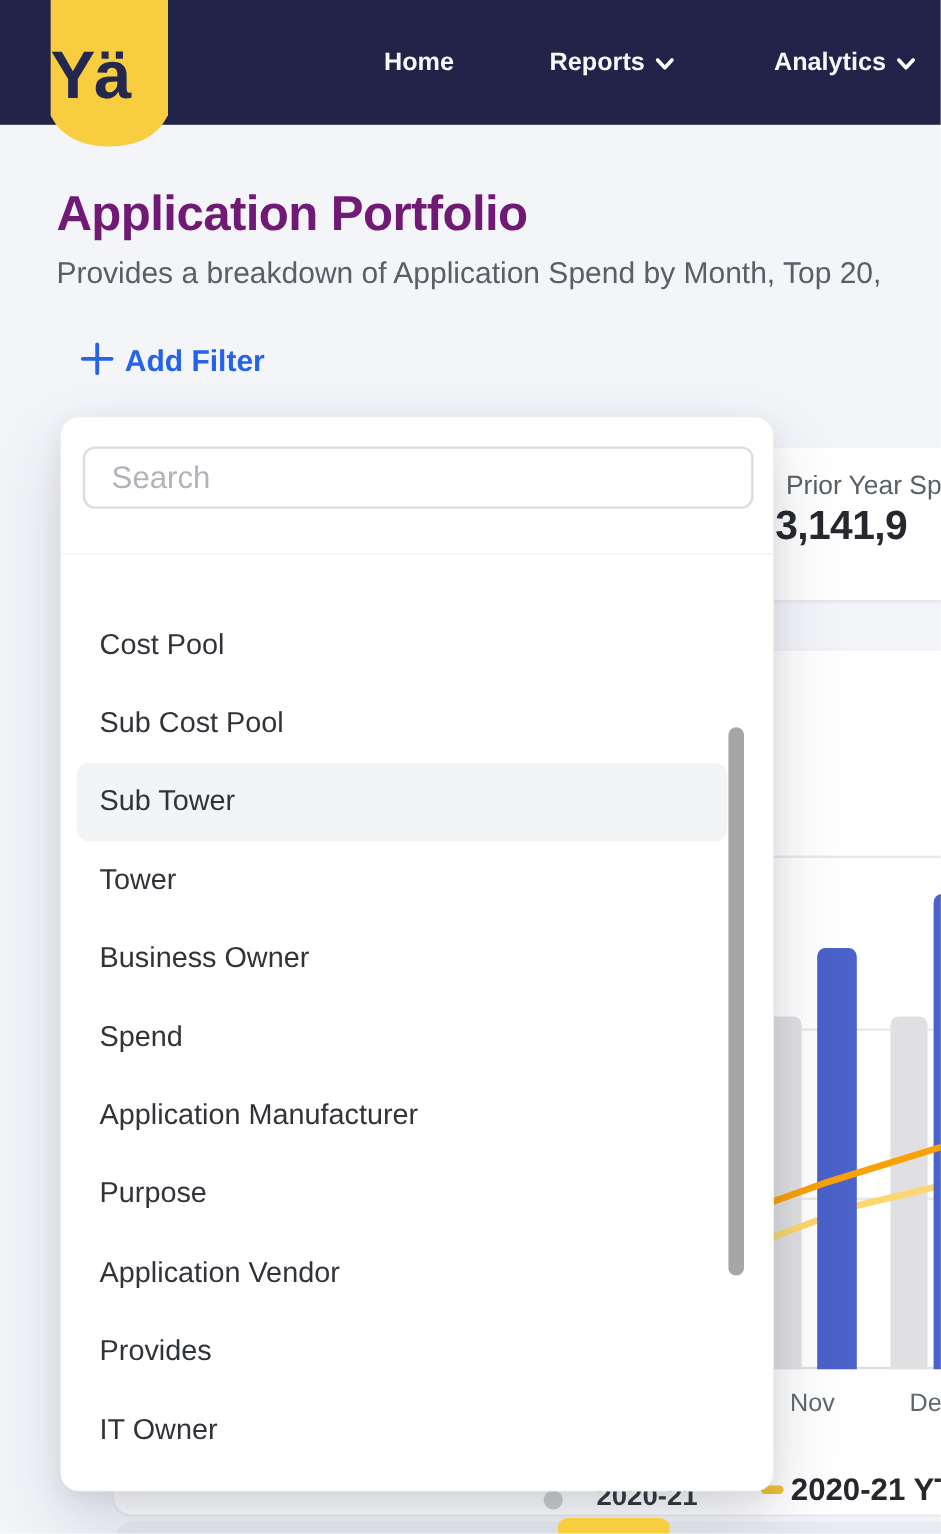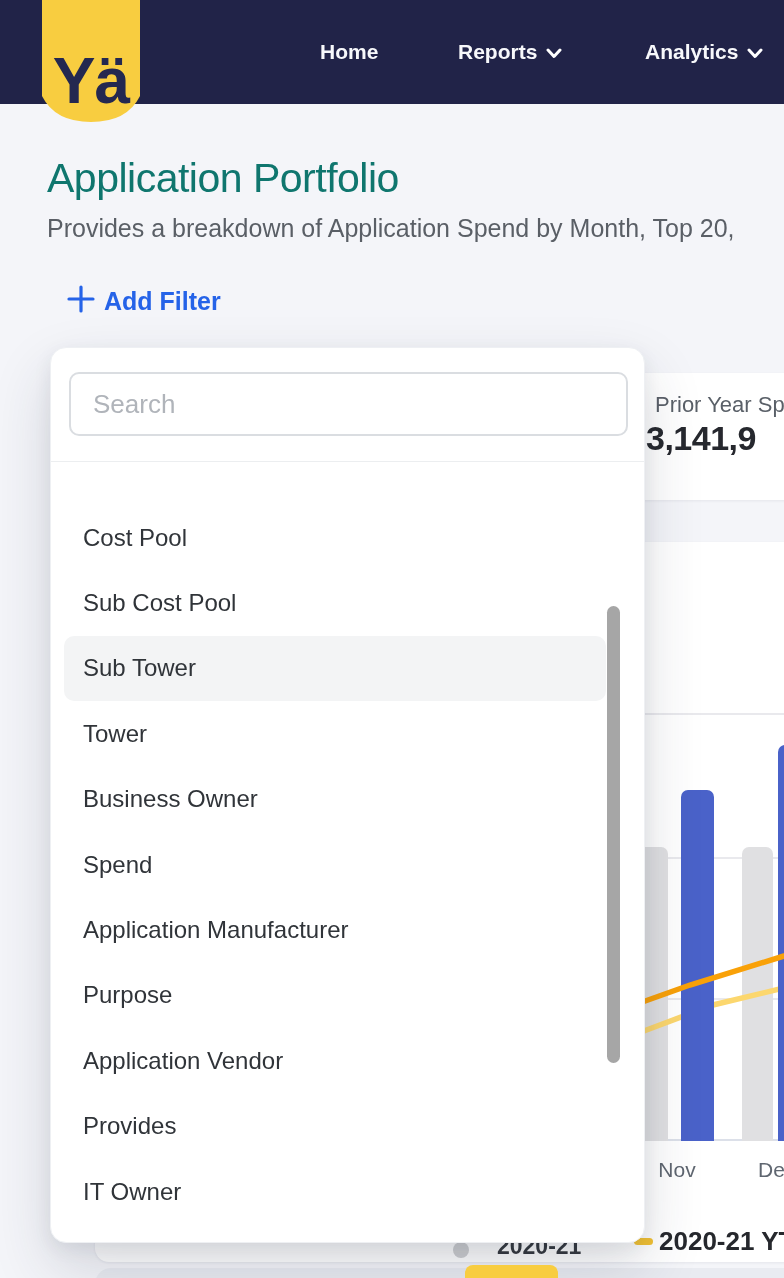--- a/index.html
+++ b/index.html
@@ -17,26 +17,26 @@
               color:#f7f8fb; font-size:21px; font-weight:700; cursor:pointer; }
   .nav-item .chev { display:block; margin-top:3px; }
   .nav-home { left:320px; }
   .nav-reports { left:458px; }
   .nav-analytics { left:645px; }
   .nav-indicator { position:absolute; left:465px; bottom:0; width:93px; height:13px;
                    border-radius:8px 8px 0 0; z-index:21; }
 
   
   .logo { position:absolute; left:42px; top:0; width:98px; height:126px; z-index:22; }
-  .logo-text { position:absolute; left:0; top:44px; width:98px; text-align:center;
-               font-size:64px; font-weight:600; letter-spacing:-1px; color:#242850; }
+  .logo-text { position:absolute; left:0; top:30px; width:98px; text-align:left;
+               font-size:56px; font-weight:600; letter-spacing:-1px; color:#242850; }
 
   
-  .page-title { position:absolute; left:47px; top:155px; font-size:41px; font-weight:400;
-                color:#0f766e; letter-spacing:-0.5px; white-space:nowrap; }
+  .page-title { position:absolute; left:47px; top:155px; font-size:41px; font-weight:700;
+                color:#701a75; letter-spacing:-0.5px; white-space:nowrap; }
   .page-subtitle { position:absolute; left:47px; top:214px; font-size:25px; color:#5a5f66;
                    white-space:nowrap; }
 
   
   .add-filter { position:absolute; left:66px; top:284px; display:flex; align-items:center; gap:8px;
                 cursor:pointer; z-index:5; }
   .add-filter-label { font-size:25px; font-weight:700; color:#2563e8; }
 
   
   .kpi-card { position:absolute; left:95px; top:373px; width:705px; height:127px; background:#ffffff;
@@ -70,21 +70,21 @@
                     color:#34383e; z-index:4; white-space:nowrap;margin-left:16px; }
   .legend-line-marker { position:absolute; left:634px; top:1238px; width:19px; height:7px;
                         border-radius:4px; background:#f3c233; z-index:4; }
   .legend-label-2 { position:absolute; left:659px; top:1226px; font-size:26px; font-weight:700;
                     color:#26282d; z-index:4; white-space:nowrap; }
 
   
   .filter-panel { position:absolute; left:50px; top:347px; width:595px; height:896px; background:#ffffff;
                   border:1px solid #eef0f3; border-radius:16px; z-index:10;
                   box-shadow:0 26px 60px rgba(40,45,70,0.16), 0 6px 18px rgba(40,45,70,0.08); }
-  .search-input { position:absolute; left:18px; top:24px; width:559px; height:64px;
+  .search-input { position:absolute; left:18px; top:24px; width:559px; height:52px;
                   border:2px solid #dadde1; border-radius:10px; font-size:26px; color:#3a3e44;
                   padding:0 22px; outline:none; background:#ffffff;
                   font-family:"Liberation Sans", sans-serif; }
   .search-input::placeholder { color:#b0b4ba; }
   .panel-divider { position:absolute; left:0; top:113px; width:100%; height:1px; background:#eceef0; }
   .filter-list { position:absolute; left:0; top:157px; width:100%; }
   .filter-item { height:65.4px; display:flex; align-items:center; padding-left:32px;
                  font-size:24px; color:#303439; cursor:pointer; }
   .filter-item.highlighted { background:#f3f4f5; border-radius:10px; margin:0 38px 0 13px; padding-left:19px; }
   .scroll-thumb { position:absolute; left:556px; top:258px; width:13px; height:457px;

